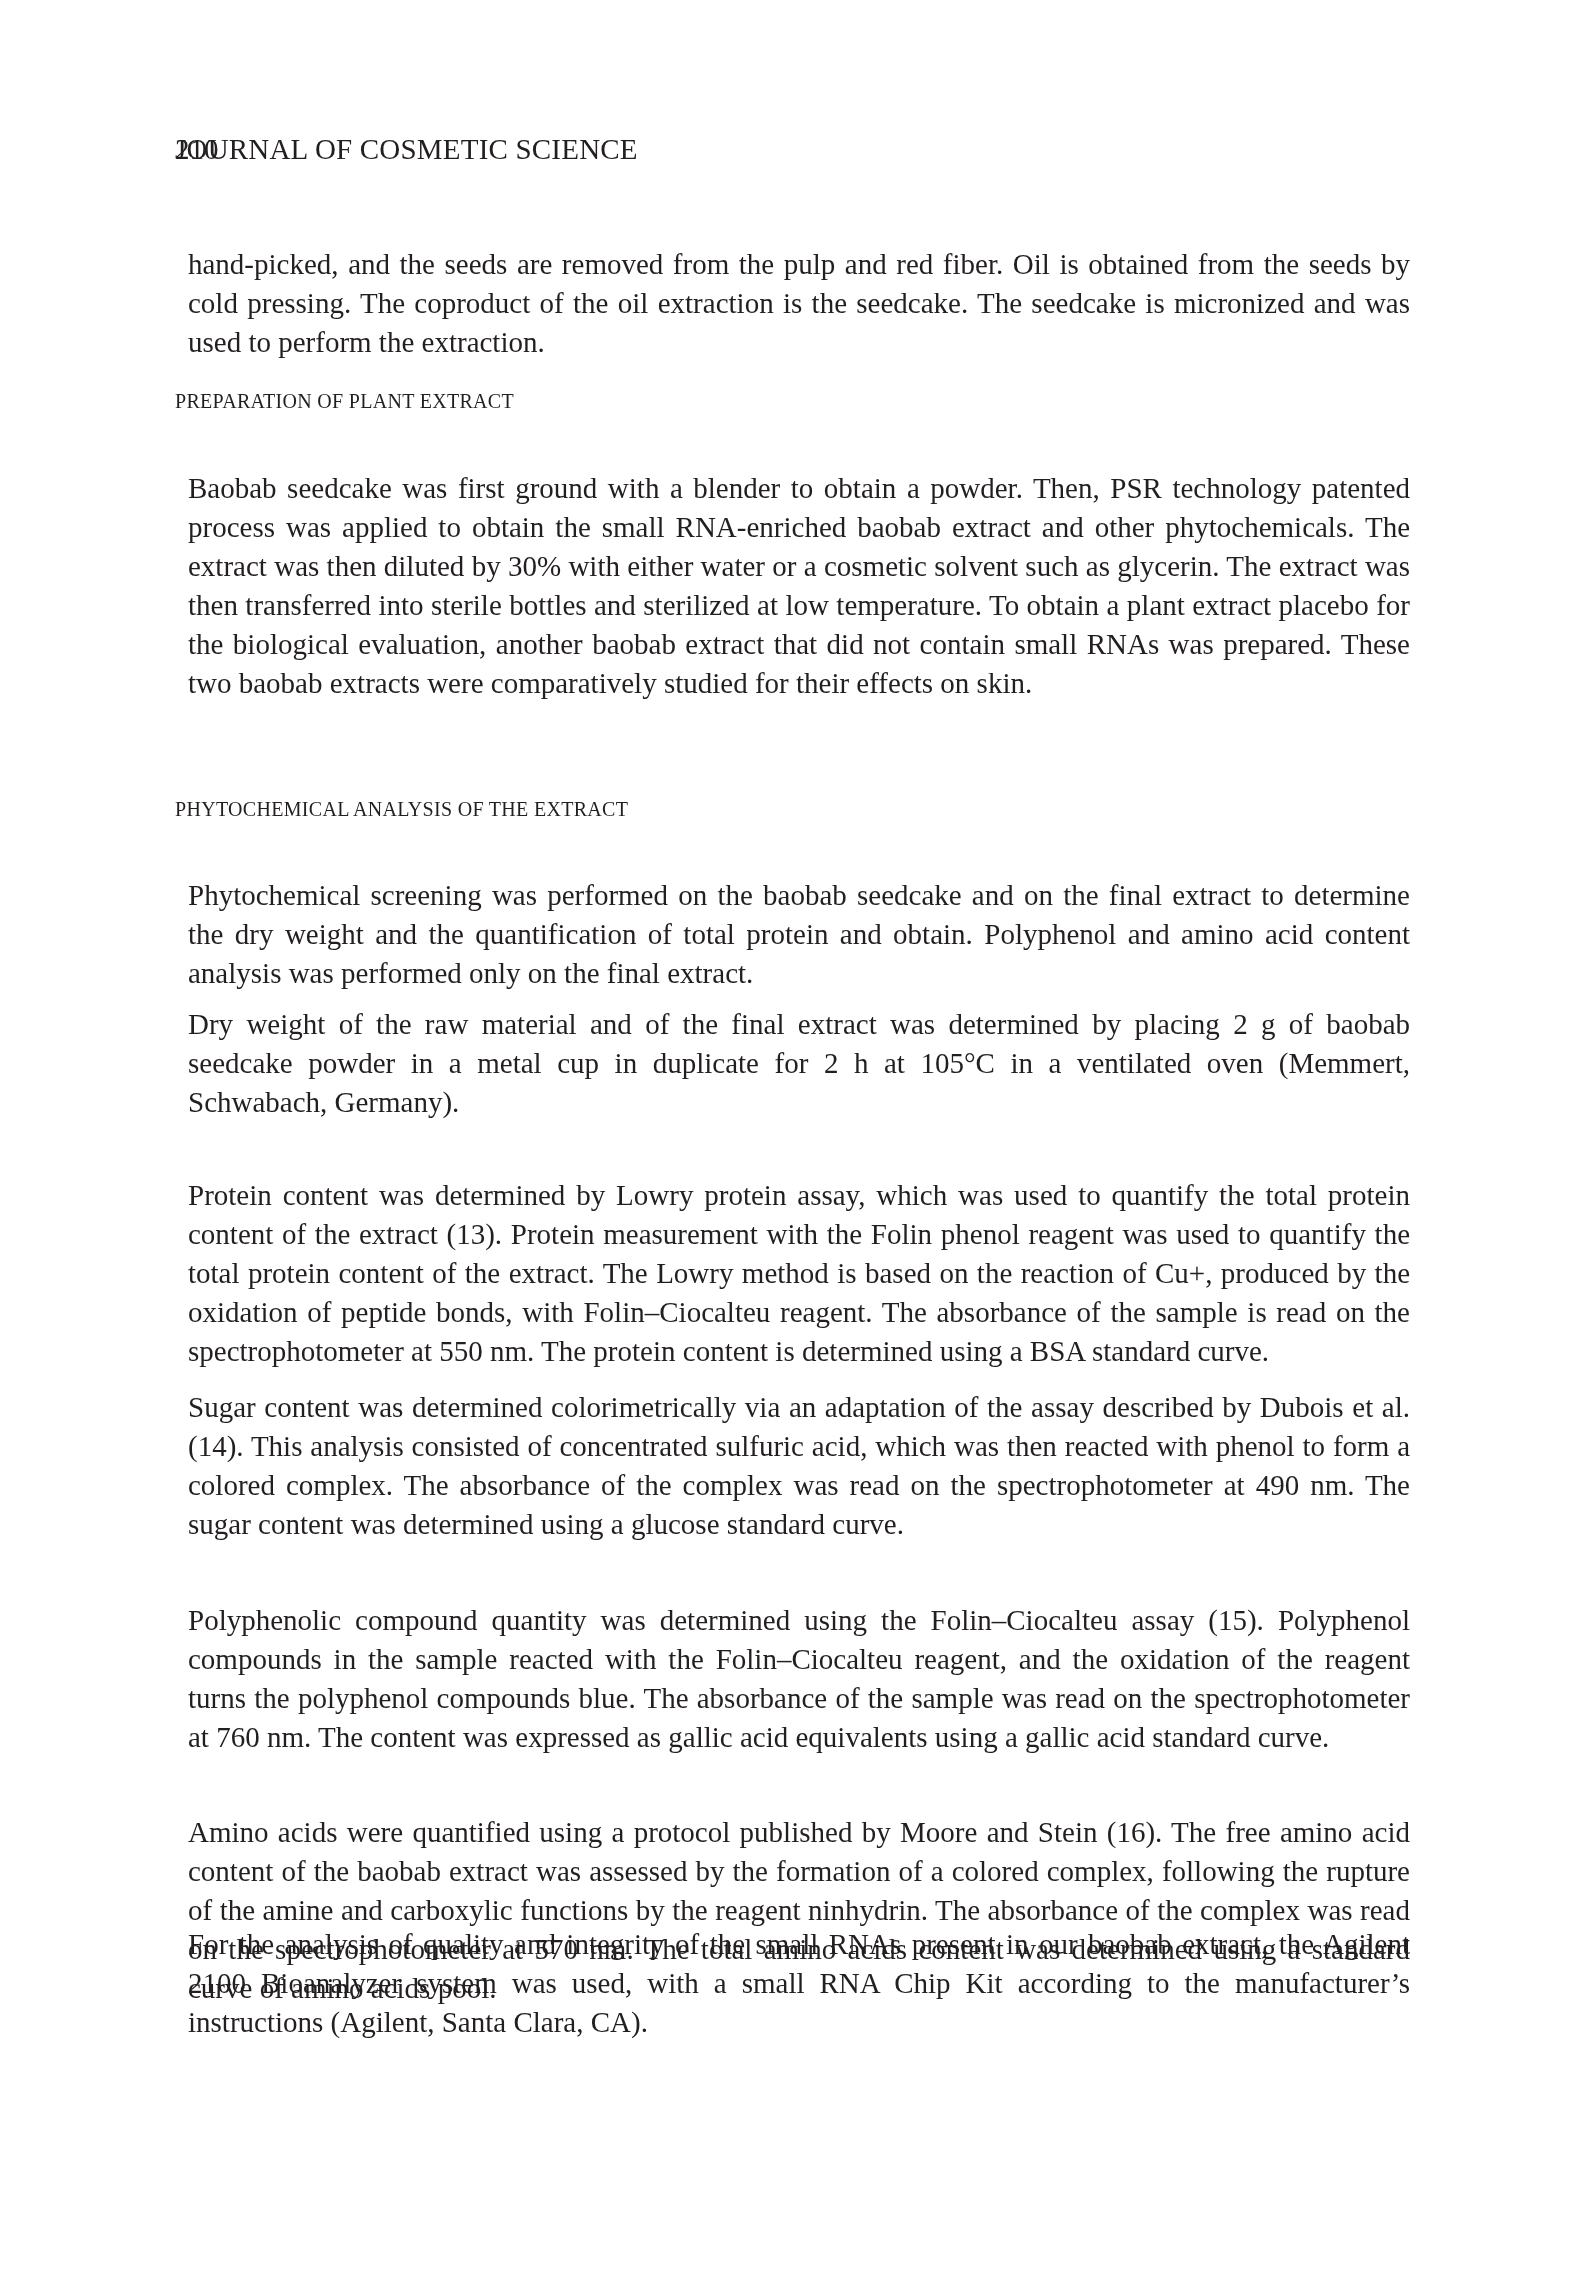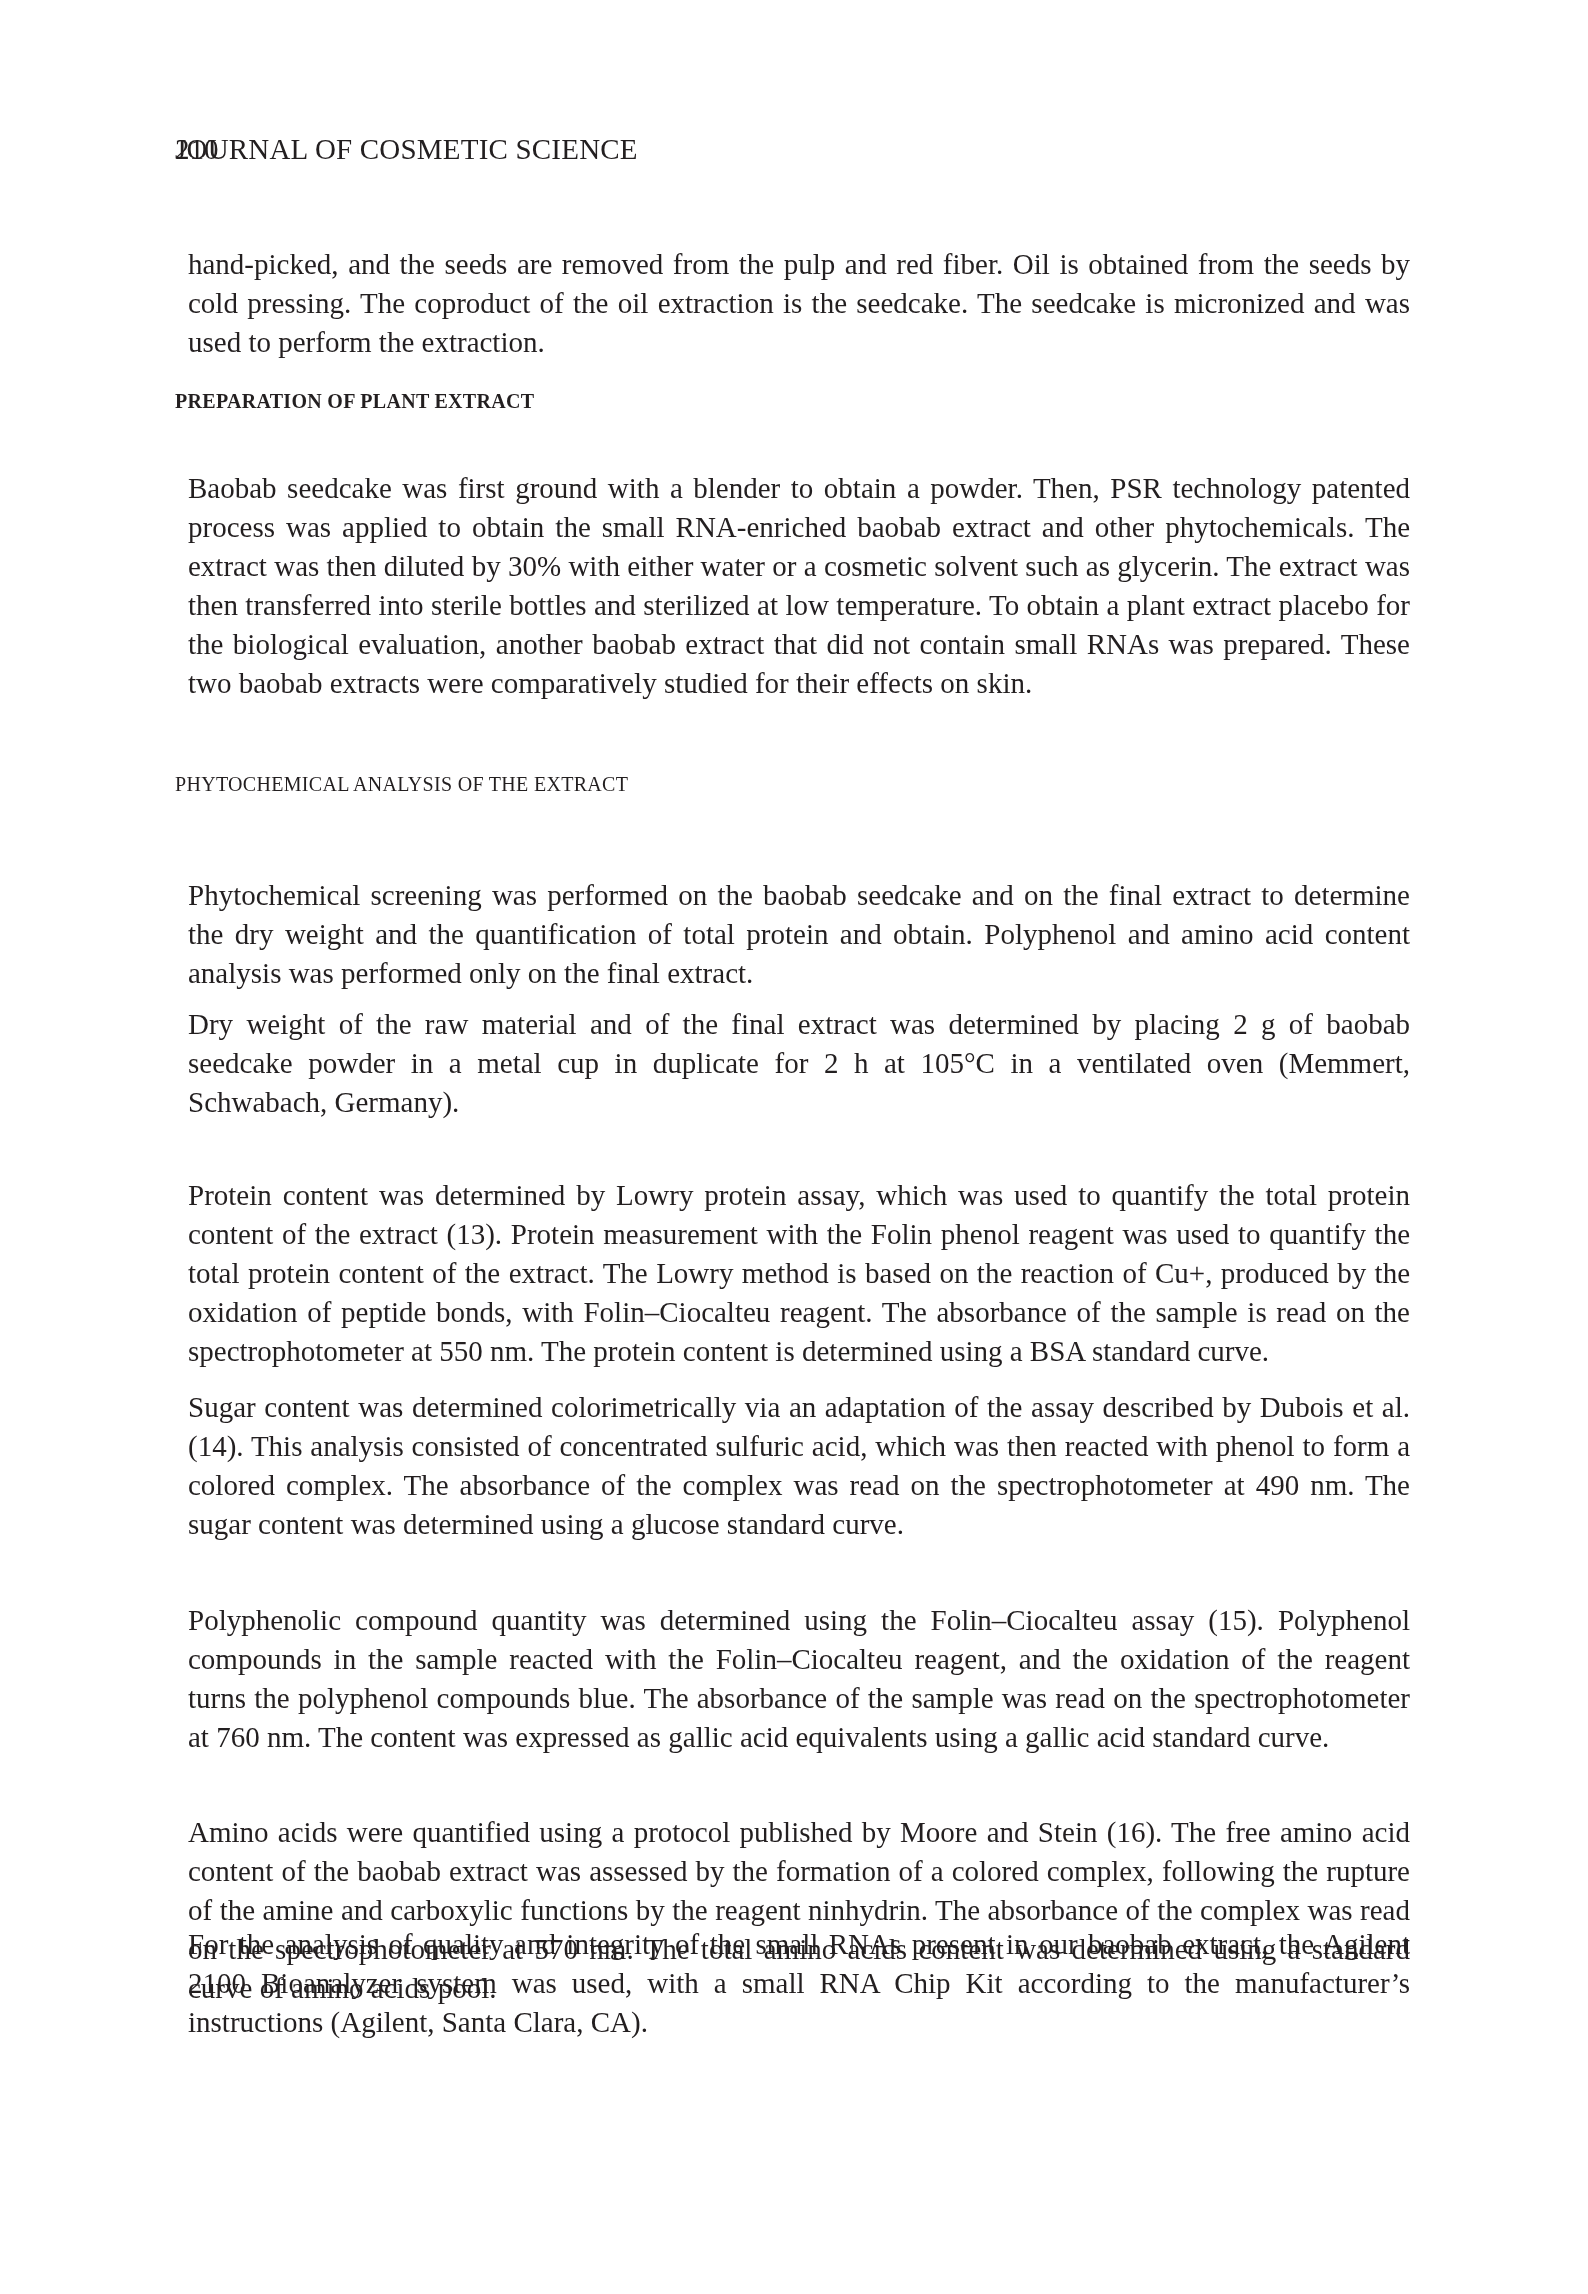--- a/index.html
+++ b/index.html
@@ -19,23 +19,23 @@
       position: absolute; left: 0; width: 1222px;
       font-size: 29px; line-height: 39px;
       text-align: justify; hyphens: manual; margin: 13px;
     }
     .section-heading {
       position: absolute; left: 0; margin: 0;
       font-size: 20px; line-height: 26px; letter-spacing: 0.3px;
       font-weight: normal; text-transform: uppercase;
     }
     .p1 { top: 232px; }
-    .h1 { top: 388px; font-weight: bold; }
+    .h1 { top: 388px; }
     .p2 { top: 456px; }
-    .h2 { top: 771px; text-align: center; }
+    .h2 { top: 796px; text-align: center; }
     .p3 { top: 863px; }
     .p4 { top: 992px; }
     .p5 { top: 1163px; font-family: Liberation Serif, serif; }
     .p6 { top: 1375px; }
     .p7 { top: 1588px; }
     .p8 { top: 1800px; }
     .p9 { top: 1912px; }
   </style>
 </head>
 <body>

